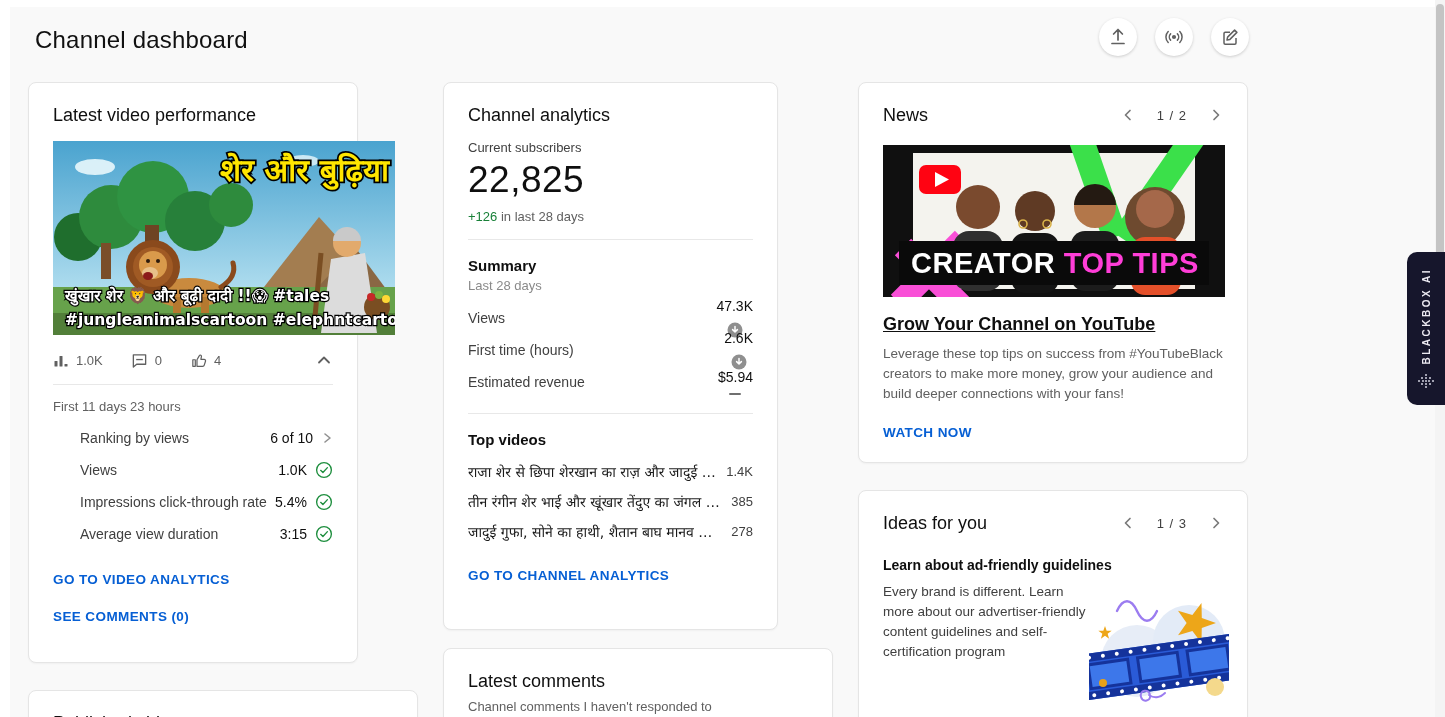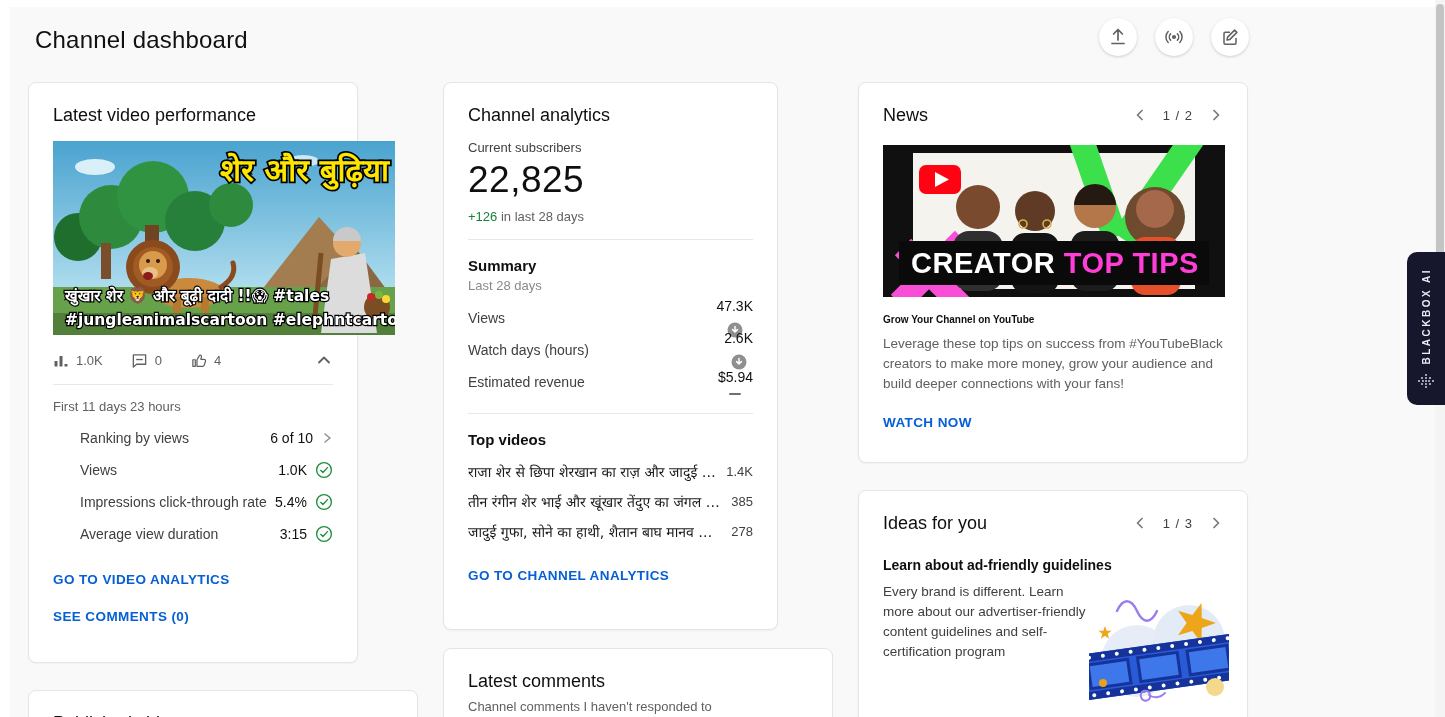--- a/index.html
+++ b/index.html
@@ -70,25 +70,25 @@
   .tv-views{margin-left:auto;color:#404040;font-size:13px;padding-left:10px;}
   .ca-link{margin-top:22px;}
 
   
   .card-lc{left:443px;top:648px;width:390px;height:120px;}
   .lc-sub{font-size:13px;color:#606060;margin-top:6px;}
 
   
   .card-news{left:858px;top:82px;width:390px;height:381px;}
   .card-head{display:flex;align-items:center;}
-  .pager{margin-left:auto;display:flex;align-items:center;gap:16px;}
+  .pager{margin-left:auto;display:flex;align-items:center;gap:22px;}
   .pager-chev{cursor:pointer;display:flex;color:#7a7a7a;}
   .pager-num{font-size:13px;color:#404040;letter-spacing:1px;}
   .news-img{margin-top:18px;width:342px;height:152px;cursor:pointer;}
-  .news-headline{font-size:10px;font-weight:700;color:#0f0f0f;margin-top:17px;}
+  .news-headline{font-size:18px;font-weight:700;color:#0f0f0f;margin-top:17px;text-decoration:underline;}
   .news-body{font-size:13.5px;color:#606060;line-height:20px;margin-top:9px;width:342px;}
   .news-link{margin-top:21px;}
 
   
   .card-ideas{left:858px;top:490px;width:390px;height:280px;}
   .ideas-headline{font-size:14px;font-weight:700;color:#0f0f0f;margin-top:22px;}
   .ideas-body{font-size:13.5px;color:#404040;line-height:20px;margin-top:9px;width:212px;}
   .ideas-illo{position:absolute;right:18px;top:98px;width:140px;height:118px;}
 
   
@@ -308,21 +308,21 @@
         <span>47.3K</span>
         <span>
           <svg width="16" height="16" viewBox="0 0 16 16">
               <circle cx="8" cy="8" r="7.5" fill="#8f8f8f"></circle>
               <path d="M8 4.4 v5.4 M5.6 7.6 L8 10 l2.4 -2.4" stroke="#ffffff" stroke-width="1.5" fill="none" stroke-linecap="round" stroke-linejoin="round"></path>
             </svg>
         </span>
       </span>
     </div>
     <div class="sum-row">
-      <span class="sum-label">Watch days (hours)</span>
+      <span class="sum-label">First time (hours)</span>
       <span class="sum-val">
         <span>2.6K</span>
         <span>
           <svg width="16" height="16" viewBox="0 0 16 16">
               <circle cx="8" cy="8" r="7.5" fill="#8f8f8f"></circle>
               <path d="M8 4.4 v5.4 M5.6 7.6 L8 10 l2.4 -2.4" stroke="#ffffff" stroke-width="1.5" fill="none" stroke-linecap="round" stroke-linejoin="round"></path>
             </svg>
         </span>
       </span>
     </div>

